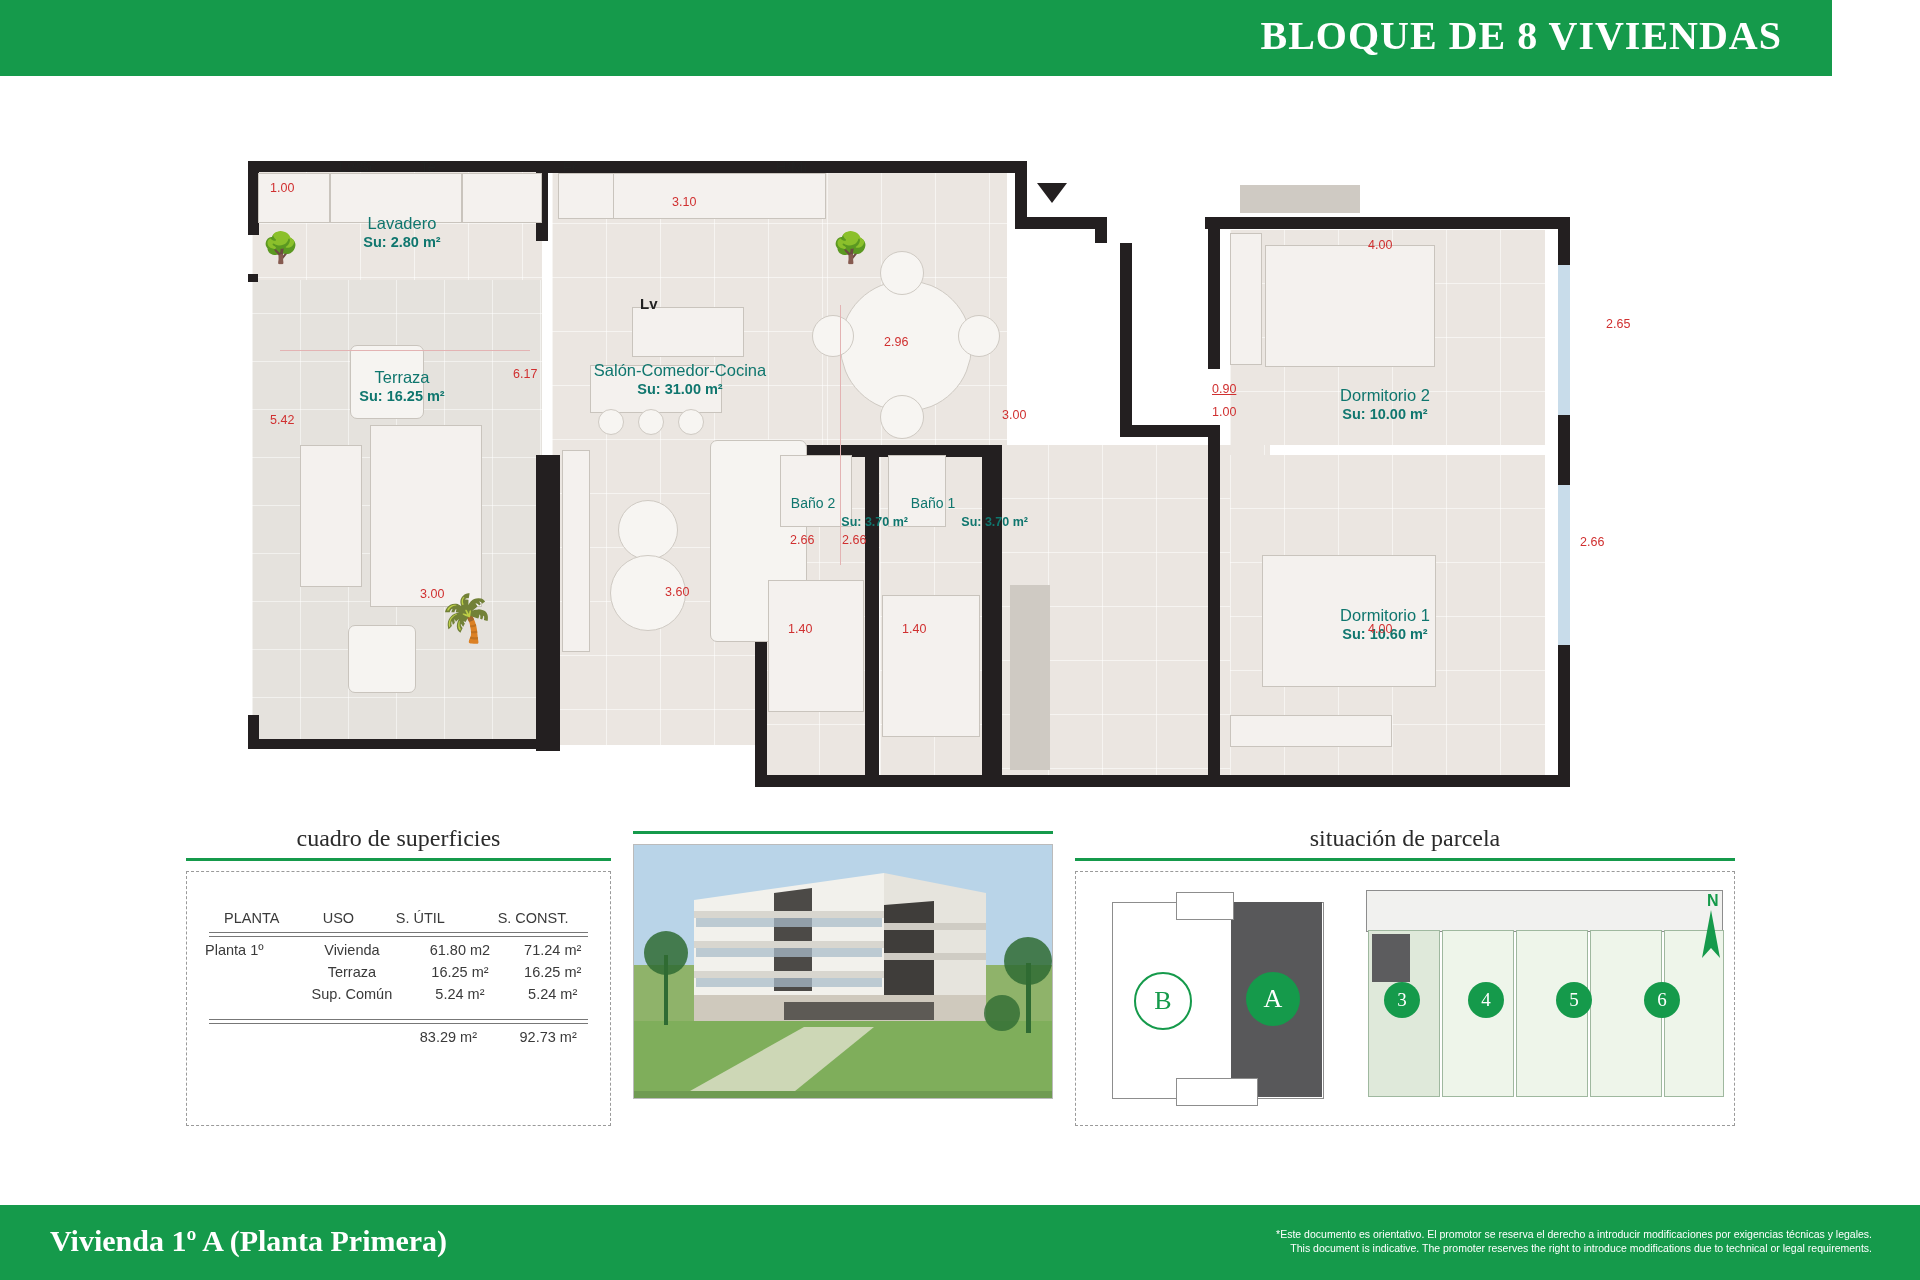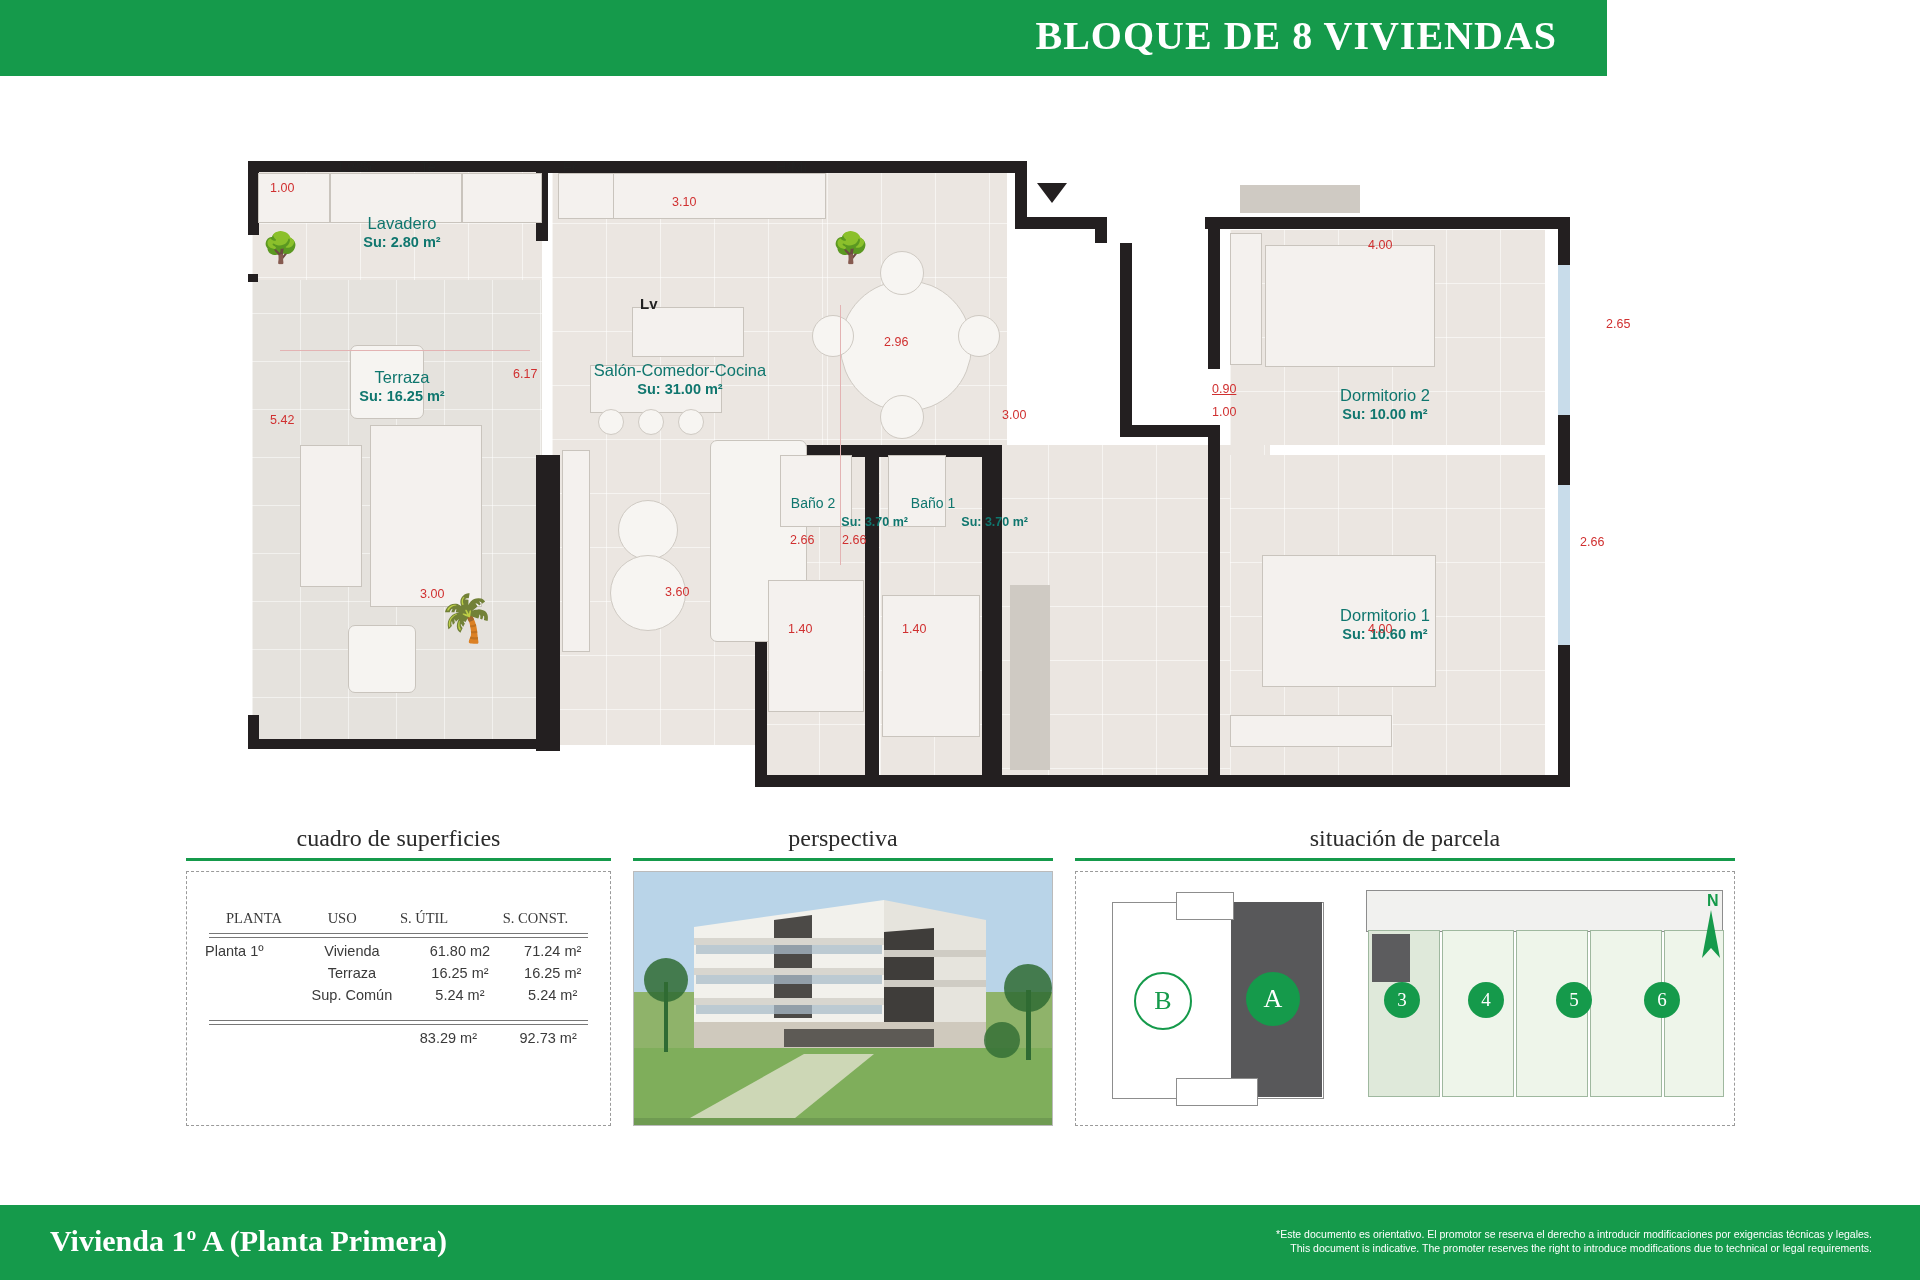--- a/index.html
+++ b/index.html
@@ -1,20 +1,20 @@
 <!DOCTYPE html>
 <html><head>
 <meta charset="utf-8">
 <style>
   html,body{margin:0;padding:0;}
   body{width:1920px;height:1280px;background:#ffffff;font-family:"Liberation Sans",sans-serif;overflow:hidden;position:relative;}
   .sheet{position:absolute;left:0;top:0;width:1920px;height:1280px;}
 
   
-  .topbar{position:absolute;left:0;top:0;width:1607px;height:76px;background:#159a4b;}
+  .topbar{position:absolute;left:0;top:0;width:1832px;height:76px;background:#159a4b;}
   .topbar .title{position:absolute;right:50px;top:12px;font-family:"Liberation Serif",serif;font-weight:bold;font-size:40px;color:#ffffff;letter-spacing:1px;}
 
   
   .botbar{position:absolute;left:0;top:1205px;width:1920px;height:75px;background:#159a4b;}
   .botbar .ftitle{position:absolute;left:50px;top:19px;font-family:"Liberation Serif",serif;font-weight:bold;font-size:30px;color:#ffffff;}
   .botbar .disc{position:absolute;right:48px;top:22px;text-align:right;color:#ffffff;font-size:10.5px;line-height:14px;}
 
   
   .plan{position:absolute;left:240px;top:155px;width:1310px;height:640px;}
 
@@ -48,21 +48,21 @@
 
   .arrowdn{position:absolute;width:0;height:0;border-left:15px solid transparent;border-right:15px solid transparent;border-top:20px solid #231f20;}
 
   
   .panel{position:absolute;}
   .panel h3{margin:0;font-family:"Liberation Serif",serif;font-weight:normal;font-size:24px;color:#2b2b2b;text-align:center;}
   .panel .rule{height:3px;background:#159a4b;margin-top:6px;}
   .panel .box{border:1px dashed #9a9a9a;margin-top:10px;box-sizing:border-box;position:relative;background:#fff;}
 
   table.surf{width:100%;border-collapse:collapse;font-size:14.5px;color:#3a3a3a;}
-  table.surf th{font-weight:normal;padding:4px 6px;text-align:center;font-family:Liberation Serif, serif;}
+  table.surf th{font-weight:normal;padding:4px 6px;text-align:center;}
   table.surf td{padding:3px 6px;text-align:center;white-space:nowrap;}
   table.surf td.l{text-align:left;}
   .hr1{border-top:1px solid #777;border-bottom:1px solid #777;height:3px;margin:2px 10px;}
 
   .persp{position:absolute;left:0;top:0;width:100%;height:100%;overflow:hidden;background:linear-gradient(#b9d4e8 0%,#d8e7f1 46%,#cfd8cf 47%,#9fbf84 100%);}
 
   .parcela-blk{position:absolute;border:1px solid #8d8d8d;background:#fbfbfb;}
   .badge{position:absolute;border-radius:50%;display:flex;align-items:center;justify-content:center;font-family:"Liberation Serif",serif;font-size:26px;}
   .badge.green{background:#159a4b;color:#fff;}
   .badge.white{background:#fff;color:#159a4b;border:2px solid #159a4b;}
@@ -273,21 +273,20 @@
               <td style="width:25%"></td>
           <td>83.29 m²</td>
           <td>92.73 m²</td>
         </tr>
       </tbody>
         </table>
     </div>
   </div>
 
   <div class="panel" style="left:633px;top:825px;width:420px;">
-    <h3>perspectiva</h3>
     <div class="rule"></div>
     <div class="box" style="height:255px;overflow:hidden;border-style:solid;border-color:#bbb;">
       <div class="persp">
         <svg width="420" height="255" viewBox="0 0 420 255">
           <rect x="0" y="0" width="420" height="120" fill="#b9d4e8"></rect>
           <rect x="0" y="120" width="420" height="135" fill="#8fb36a"></rect>
 
           <polygon points="60,150 60,55 250,28 250,150" fill="#f2f1ec"></polygon>
           <polygon points="250,28 250,150 352,150 352,48" fill="#e6e4dd"></polygon>
 

